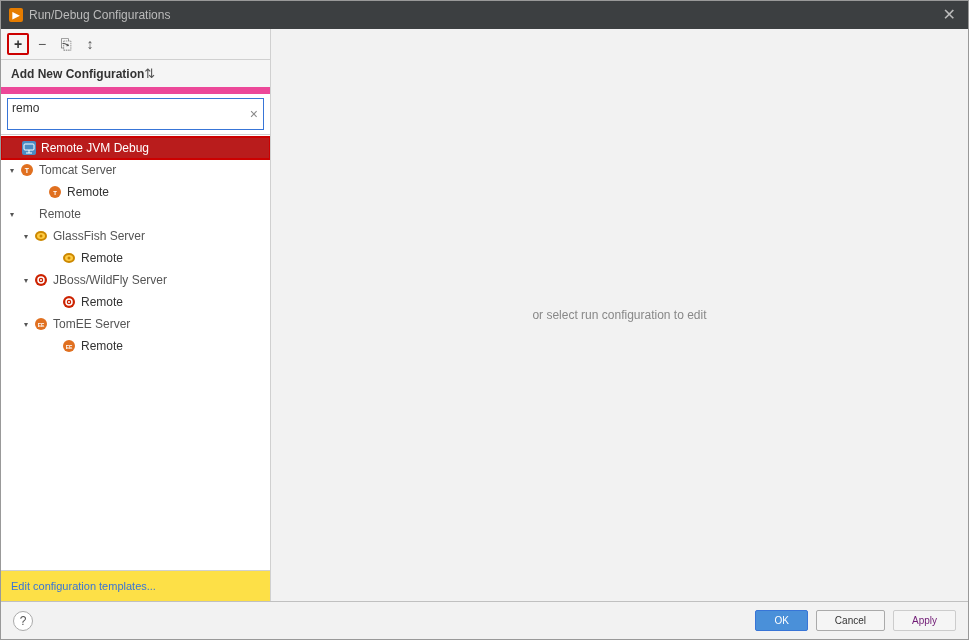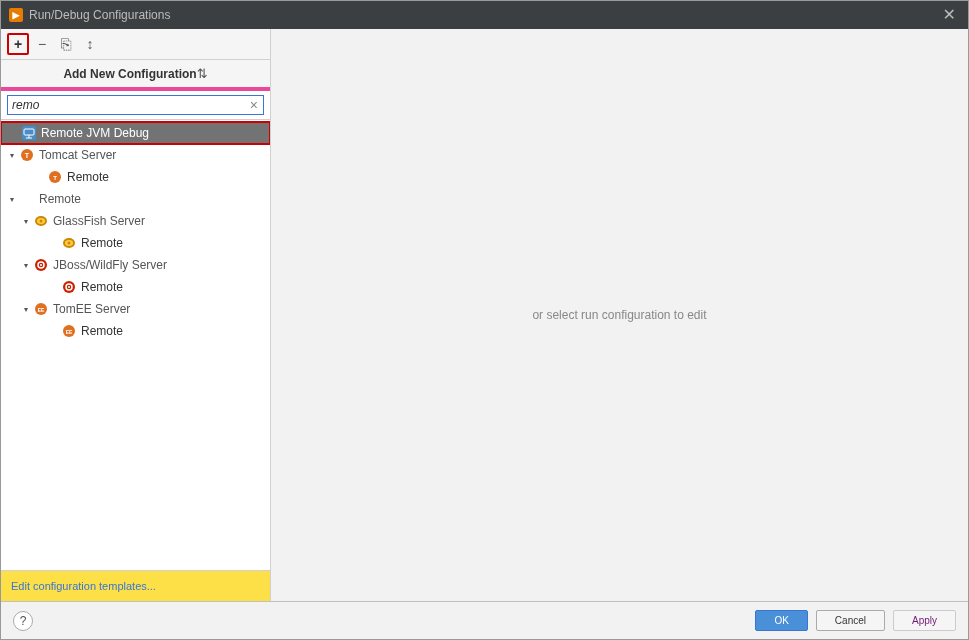--- a/index.html
+++ b/index.html
@@ -96,47 +96,46 @@
       border-radius: 2px;
     }
     .toolbar-btn.add-btn {
       border: 2px solid #cc0000;
       color: #333;
       font-weight: bold;
     }
     .add-new-header {
       display: flex;
       align-items: center;
-      justify-content: center;
+      justify-content: flex-start;
       padding: 6px 10px;
-      border-bottom: 4px solid #ec4899;
+      border-bottom: 7px solid #ec4899;
       background: #f5f5f5;
     }
     .add-new-label {
       font-size: 12px;
       font-weight: bold;
       color: #333;
     }
     .search-area {
       padding: 4px 6px;
       border-bottom: 1px solid #d0d0d0;
       background: #fff;
       display: flex;
       align-items: center;
       position: relative;
     }
     .search-box {
       border: 1px solid #3875d7;
       outline: none;
       width: 100%;
-      padding: 2px 20px 2px 4px;
+      padding: 2px 20px 14px 4px;
       font-size: 12px;
       color: #333;
       background: white;
-      font-style: italic;
     }
     .search-clear {
       position: absolute;
       right: 12px;
       cursor: pointer;
       color: #888;
       font-size: 14px;
       line-height: 1;
     }
     .tree-area {
@@ -148,21 +147,21 @@
       display: flex;
       align-items: center;
       padding: 2px 8px;
       cursor: pointer;
       user-select: none;
       color: #333;
       font-size: 12px;
       height: 22px;
     }
     .tree-item.selected {
-      background: #737373;
+      background: #b91c1c;
       color: white;
     }
     .tree-item.selected .item-label { color: white; }
     .expand-arrow {
       width: 14px;
       height: 14px;
       display: inline-flex;
       align-items: center;
       justify-content: center;
       font-size: 8px;

